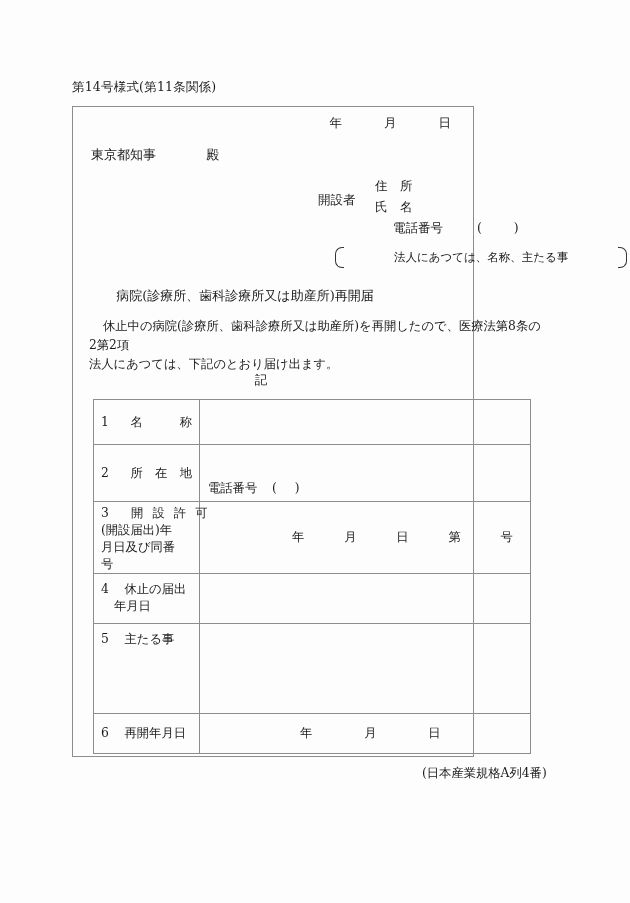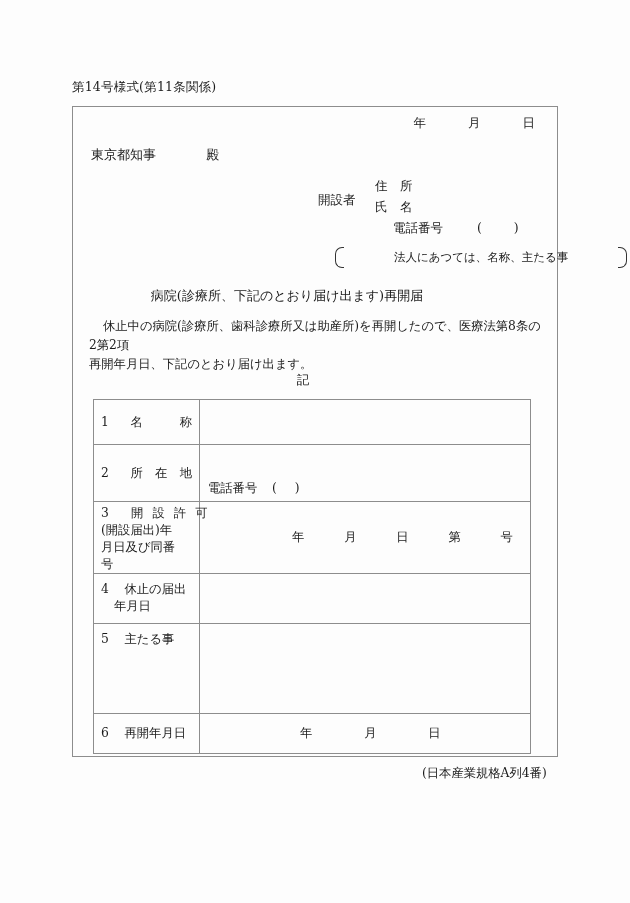--- a/index.html
+++ b/index.html
@@ -32,21 +32,21 @@
     font-size: 12.5px;
     letter-spacing: 0.2px;
     white-space: nowrap;
   }
 
   
   .frame {
     position: absolute;
     left: 72px;
     top: 106px;
-    width: 486px;
+    width: 402px;
     height: 651px;
     border: 1px solid #8d8d8d;
     box-sizing: border-box;
     background: #fdfdfd;
   }
 
   .inner {
     position: absolute;
     left: 0; top: 0;
     width: 100%;
@@ -275,26 +275,26 @@
 
       <div class="note">
         <div class="brk l"></div>
         <div class="txt">
           <div>法人にあつては、名称、主たる事</div>
         </div>
         <div class="brk r"></div>
       </div>
 
       <div class="doc-title">
-        <span class="shift">病院(診療所、下記のとおり届け出ます)再開届</span>
+        <span class="shift">病院(診療所、歯科診療所又は助産所)再開届</span>
       </div>
 
       <div class="body-para">
         <div class="l1">休止中の病院(診療所、歯科診療所又は助産所)を再開したので、医療法第8条の2第2項</div>
-        <div>再開年月日、下記のとおり届け出ます。</div>
+        <div>法人にあつては、下記のとおり届け出ます。</div>
       </div>
 
       <div class="ki">
         <span class="shift">記</span>
       </div>
 
       <table class="tbl">
         <tbody>
           <tr class="r1">
             <td class="lbl">

